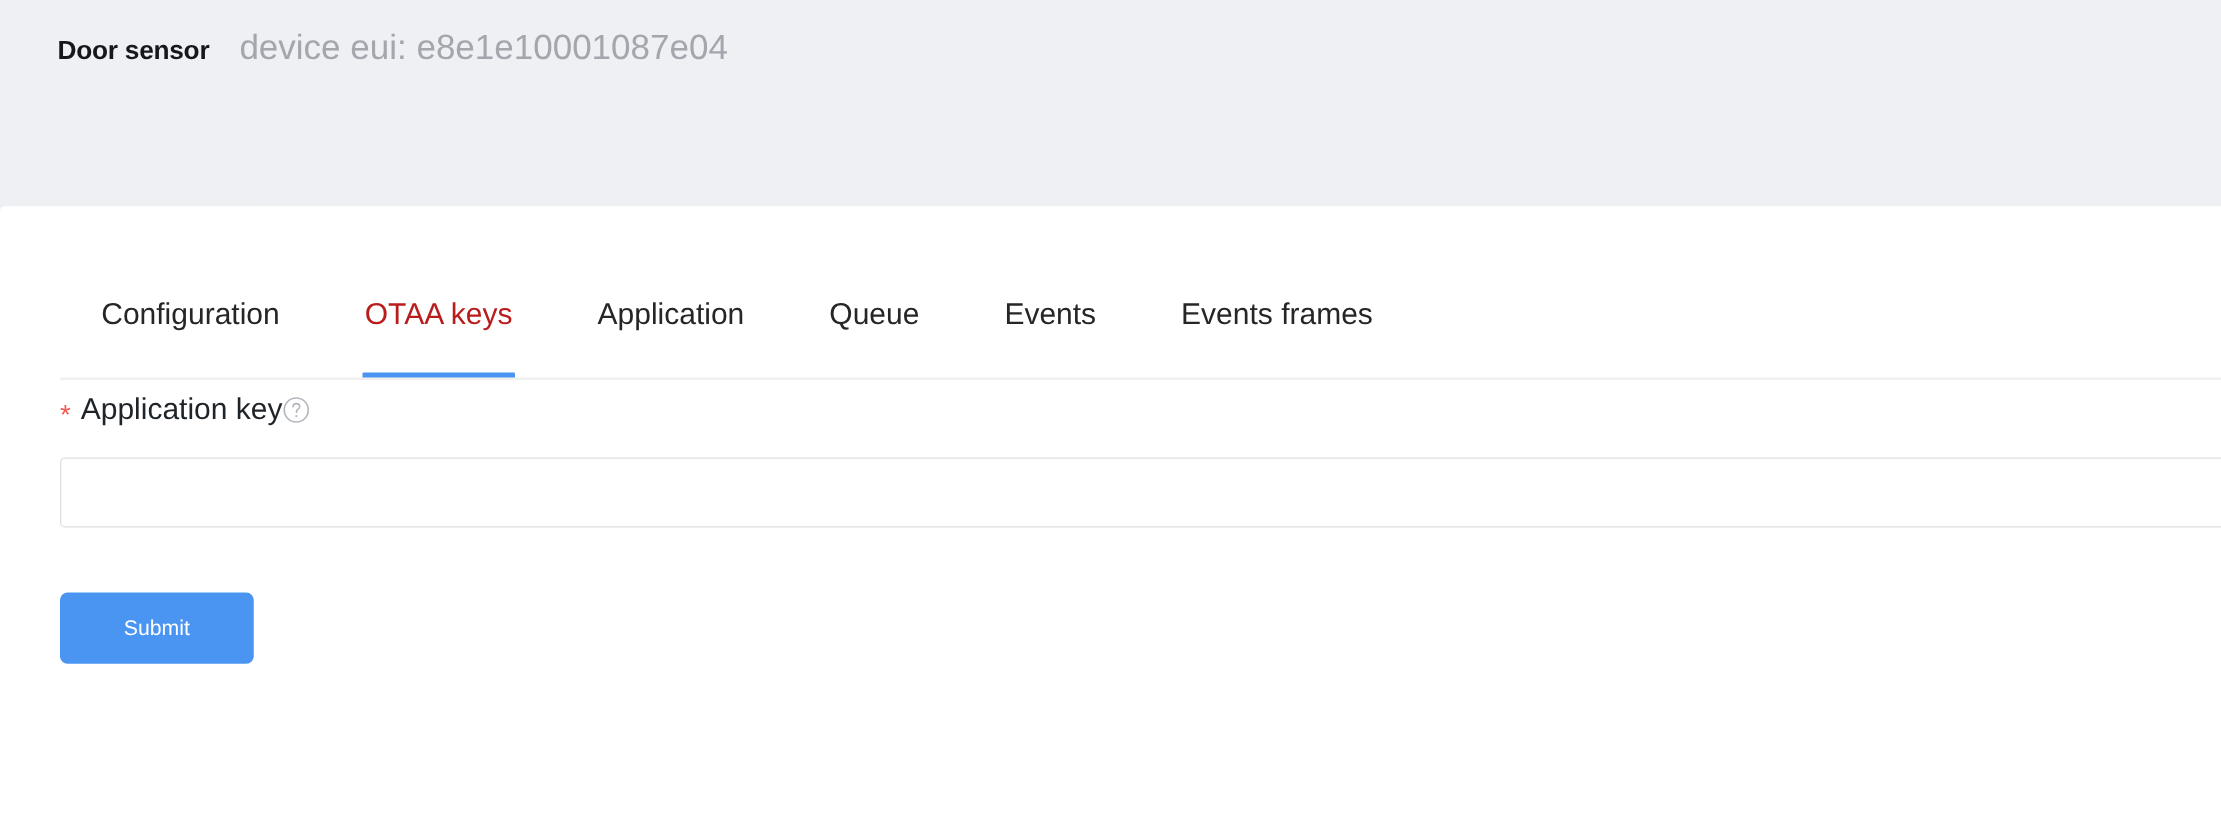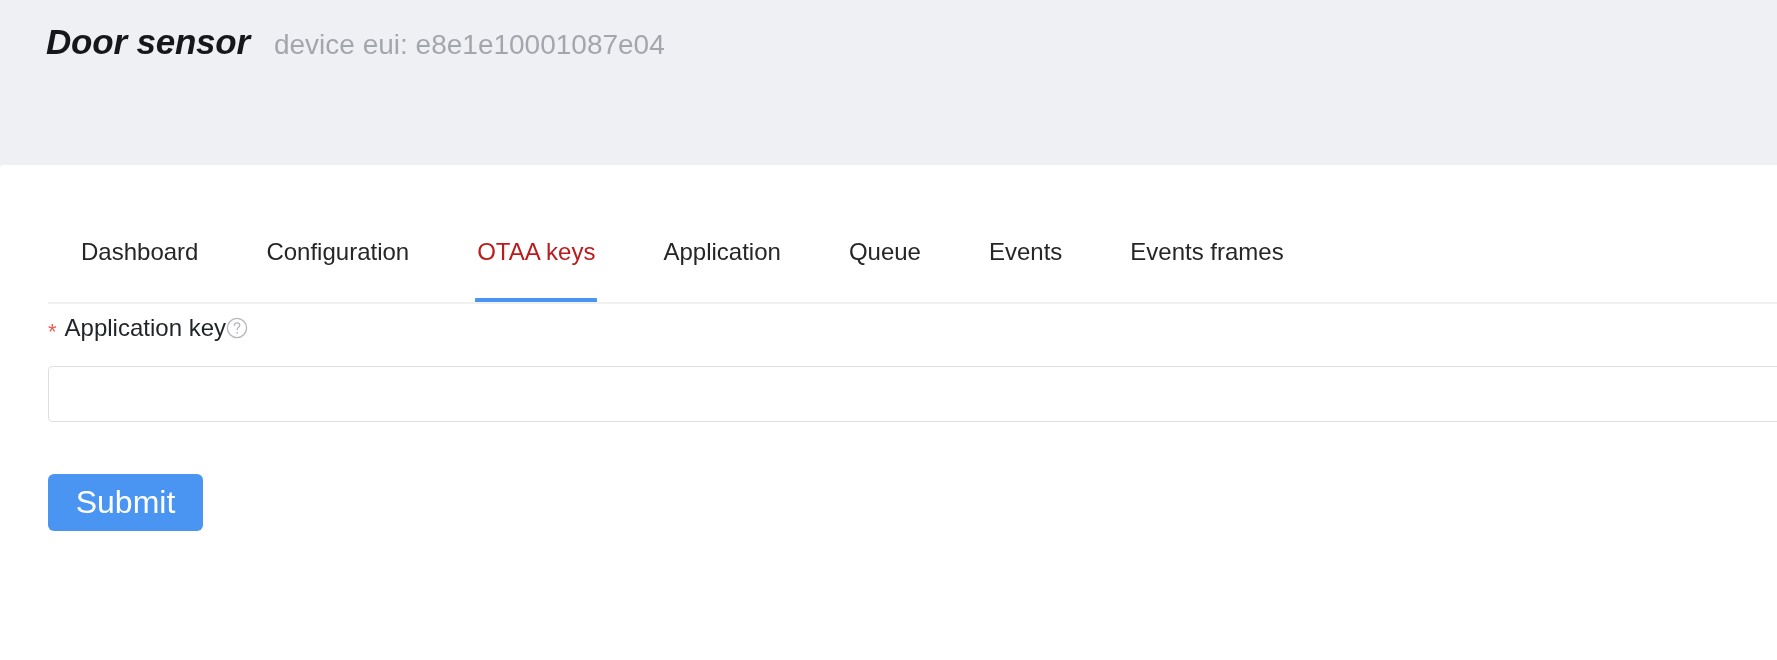--- a/index.html
+++ b/index.html
@@ -33,26 +33,25 @@
   }
   .page-header-inner {
     position: absolute;
     left: 46px;
     top: 22px;
     display: flex;
     align-items: baseline;
     gap: 24px;
   }
   .page-title {
-    font-size: 35px;
+    font-size: 21px;
     font-weight: bold;
     color: #15171a;
     letter-spacing: -0.2px;
     white-space: nowrap;
-    font-style: italic;
   }
   .page-subtitle {
     font-size: 28px;
     font-weight: normal;
     color: #a3a6ad;
     white-space: nowrap;
   }
 
   
   .content-card {
@@ -173,42 +172,41 @@
     align-items: center;
     justify-content: center;
     margin-top: 52px;
     min-width: 155px;
     height: 57px;
     padding: 0 26px;
     background: #4a95f2;
     border: none;
     border-radius: 6px;
     color: #ffffff;
-    font-size: 32px;
+    font-size: 17px;
     font-family: inherit;
     cursor: pointer;
   }
 </style>
 </head>
 <body>
 
 <div id="app">
 
   <div class="page-header">
     <div class="page-header-inner">
       <div class="page-title">Door sensor</div>
       <div class="page-subtitle">device eui: e8e1e10001087e04</div>
     </div>
   </div>
 
   <div class="content-card">
 
     <div class="tabs-wrap">
       <div class="tabs">
-        <button class="tab">Dashboard</button>
         <button class="tab">Configuration</button>
         <button class="tab active">OTAA keys</button>
         <button class="tab">Application</button>
         <button class="tab">Queue</button>
         <button class="tab">Events</button>
         <button class="tab">Events frames</button>
       </div>
       <div class="tabs-divider"></div>
     </div>
 

